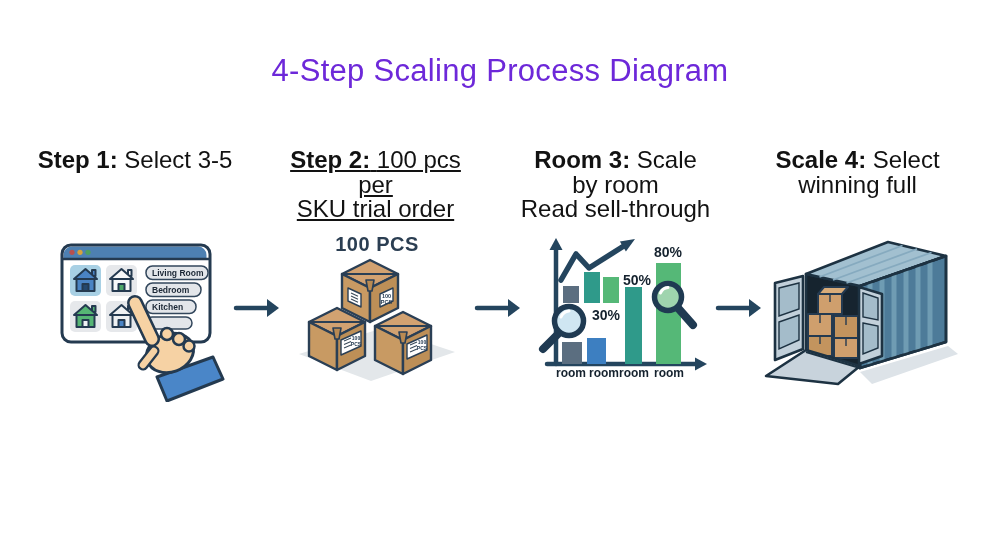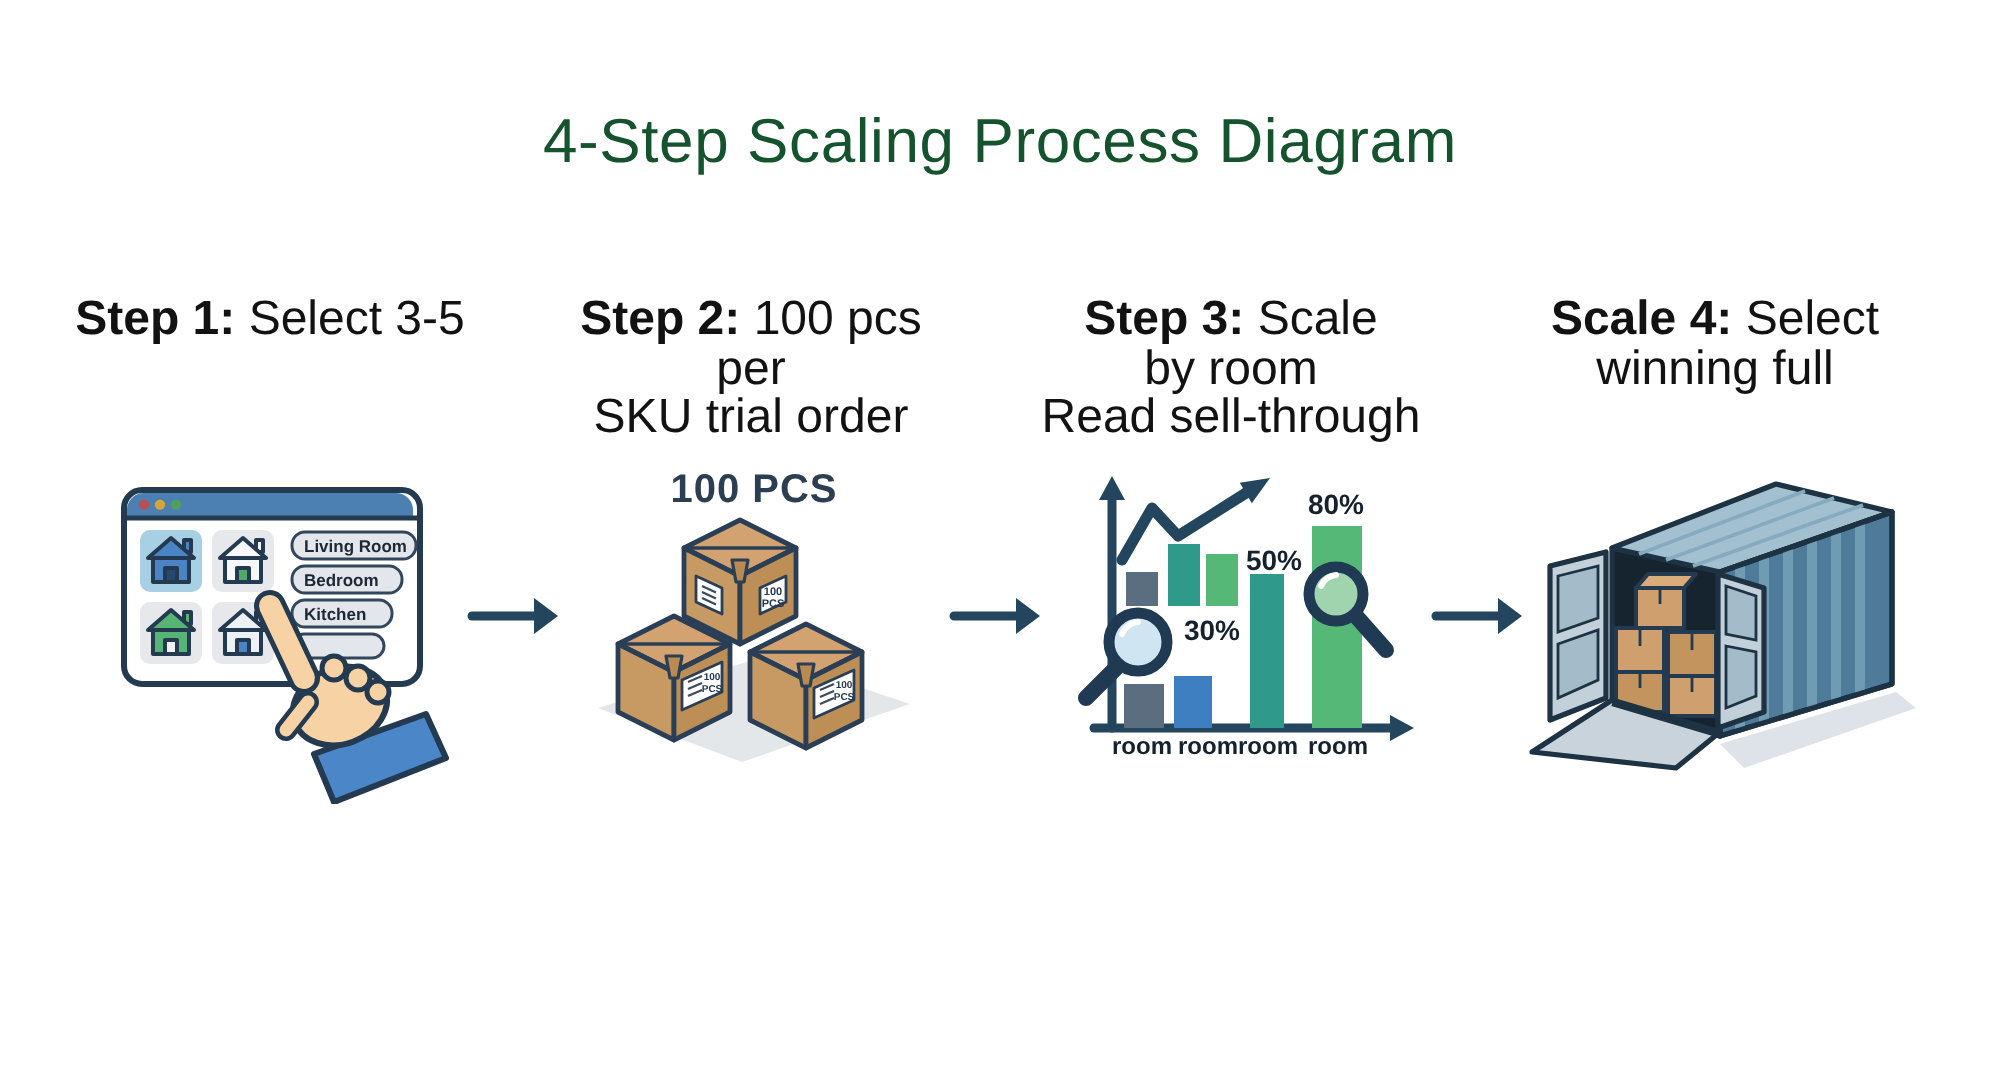--- a/index.html
+++ b/index.html
@@ -1,25 +1,25 @@
 <!DOCTYPE html>
 <html><head>
 <meta charset="utf-8">
 <style>
   html,body{margin:0;padding:0;background:#fff;}
   body{width:1000px;height:545px;position:relative;overflow:hidden;
        font-family:"Liberation Sans", sans-serif;color:#131313;}
   .canvas{position:absolute;inset:0;background:#fff;}
   .title{position:absolute;top:53px;left:0;width:1000px;text-align:center;
-         font-size:31px;font-weight:500;letter-spacing:.3px;color:#14532d;}
+         font-size:31px;font-weight:500;letter-spacing:.3px;color:#6d28d9;}
   .step-label{position:absolute;top:148px;width:210px;text-align:center;
               font-size:24px;line-height:24.5px;color:#121212;}
   .step-label b{font-weight:700;}
   .sl-1{left:30px;}
-  .sl-2{left:273px;width:205px;}
+  .sl-2{left:273px;width:205px;text-decoration:underline;}
   .sl-3{left:513px;width:205px;}
   .sl-4{left:755px;width:205px;}
   .illu{position:absolute;}
   .i1{left:55px;top:240px;}
   .i2{left:285px;top:230px;}
   .i3{left:530px;top:235px;}
   .i4{left:760px;top:230px;}
   .arrow{position:absolute;top:296px;}
   .a1{left:233px;} .a2{left:474px;} .a3{left:715px;}
   svg text{font-family:"Liberation Sans", sans-serif;}
@@ -32,21 +32,21 @@
   <div class="title">4-Step Scaling Process Diagram</div>
 
   <div class="step-label sl-1">
     <div><b>Step 1:</b> <span>Select 3-5</span></div>
   </div>
   <div class="step-label sl-2">
     <div><b>Step 2:</b> <span>100 pcs per</span></div>
     <div>SKU trial order</div>
   </div>
   <div class="step-label sl-3">
-    <div><b>Step 3:</b> <span>Scale</span></div>
+    <div><b>Room 3:</b> <span>Scale</span></div>
     <div>by room</div>
     <div>Read sell-through</div>
   </div>
   <div class="step-label sl-4">
     <div><b>Scale 4:</b> <span>Select</span></div>
     <div>winning full</div>
   </div>
 
   <svg class="illu i1" width="180" height="162" viewBox="0 0 180 162">
 

